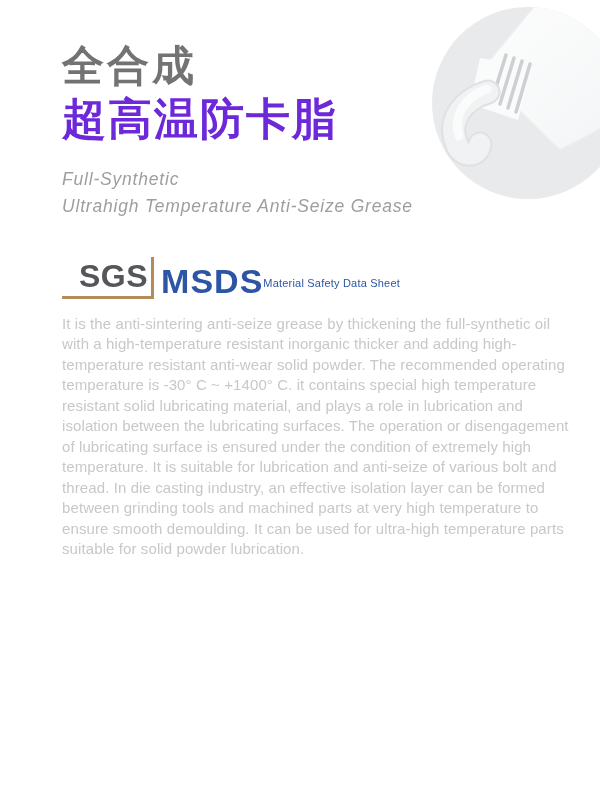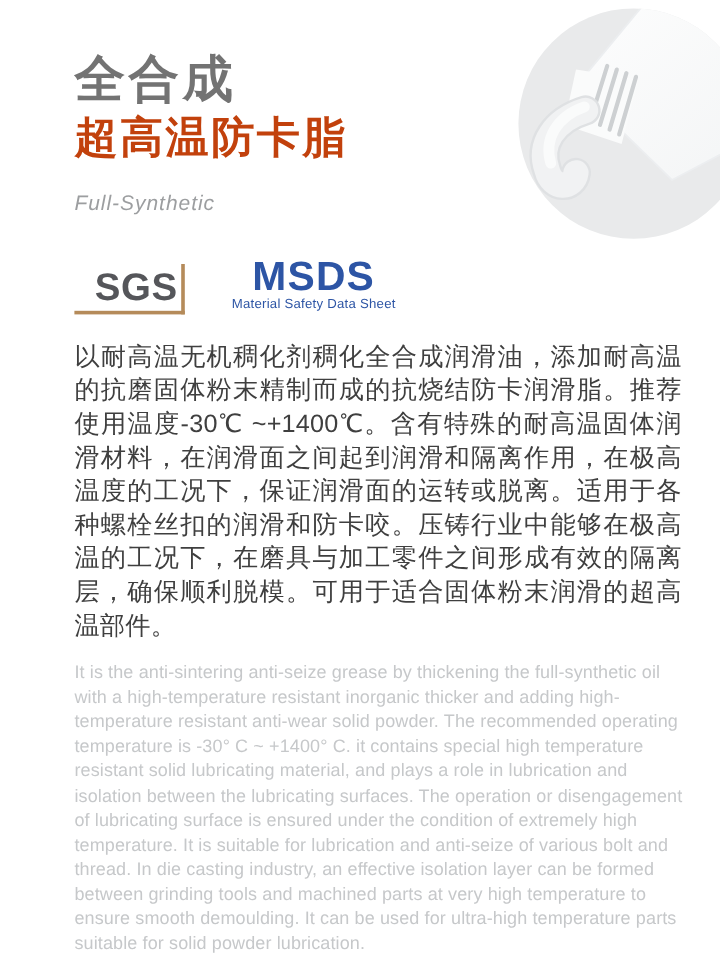--- a/index.html
+++ b/index.html
@@ -5,33 +5,33 @@
   html,body { margin:0; padding:0; background:#ffffff; }
   .page {
     position:relative; width:600px; height:800px; overflow:hidden;
     background:#ffffff; font-family:"Liberation Sans", sans-serif;
   }
   .hero-art { position:absolute; left:410px; top:0; width:230px; height:212px; }
   .content { position:relative; padding:42px 28px 0 62px; }
 
   .title-line1 { display:block; font-size:42px; font-weight:600; color:#737373;
     letter-spacing:3px; line-height:1.12; }
-  .title-line2 { display:block; font-size:36px; font-weight:800; color:#c2410c;
+  .title-line2 { display:block; font-size:44px; font-weight:800; color:#6d28d9;
     letter-spacing:2px; line-height:1.15; margin-top:5px; }
 
   .subtitle { margin-top:21px; font-style:italic; color:#9c9ea0;
     font-size:17.5px; line-height:27px; letter-spacing:0.8px; }
   .subtitle span { display:block; }
 
   .certs { margin-top:29px; display:flex; align-items:flex-end; height:50px; }
   .cert-sgs { position:relative; padding:3px 3px 4px 17px;
     border-bottom:3px solid #b58b5a; border-right:3px solid #b58b5a; }
   .sgs-text { font-size:32px; font-weight:700; color:#55565a; line-height:1;
     letter-spacing:0.5px; }
-  .cert-msds { margin-left:39px; display:flex; flex-direction:column;
+  .cert-msds { margin-left:7px; display:flex; flex-direction:row;
     align-items:center; padding-bottom:2px; }
   .msds-text { font-size:34px; font-weight:800; color:#2d55a5; line-height:0.88;
     letter-spacing:1px; }
   .msds-sub { font-size:11px; color:#2d55a5; margin-top:2px;
     letter-spacing:0.2px; white-space:nowrap; }
   .cert-rohs { margin-left:26px; padding-bottom:5px; }
   .rohs-text { font-family:"Liberation Serif", serif; font-size:37px;
     color:#5d6b62; letter-spacing:2px; line-height:1; }
 
   .desc-zh { margin:22px 0 0; width:506px; font-size:21px; line-height:28px;
@@ -79,30 +79,30 @@
 
   <div class="content">
 
     <h1 style="margin:0">
       <span class="title-line1">全合成</span>
       <span class="title-line2">超高温防卡脂</span>
     </h1>
 
     <div class="subtitle">
       <span>Full-Synthetic</span>
+      <span>Ultrahigh Temperature Anti-Seize Grease</span>
     </div>
 
     <div class="certs">
       <div class="cert-sgs">
         <span class="sgs-text">SGS</span>
       </div>
       <div class="cert-msds">
         <span class="msds-text">MSDS</span>
         <span class="msds-sub">Material Safety Data Sheet</span>
       </div>
     </div>
 
-    <p class="desc-zh">以耐高温无机稠化剂稠化全合成润滑油，添加耐高温的抗磨固体粉末精制而成的抗烧结防卡润滑脂。推荐使用温度-30℃ ~+1400℃。含有特殊的耐高温固体润滑材料，在润滑面之间起到润滑和隔离作用，在极高温度的工况下，保证润滑面的运转或脱离。适用于各种螺栓丝扣的润滑和防卡咬。压铸行业中能够在极高温的工况下，在磨具与加工零件之间形成有效的隔离层，确保顺利脱模。可用于适合固体粉末润滑的超高温部件。</p>
 
     <p class="desc-en">It is the anti-sintering anti-seize grease by thickening the full-synthetic oil with a high-temperature resistant inorganic thicker and adding high-temperature resistant anti-wear solid powder. The recommended operating temperature is -30° C ~ +1400° C. it contains special high temperature resistant solid lubricating material, and plays a role in lubrication and isolation between the lubricating surfaces. The operation or disengagement of lubricating surface is ensured under the condition of extremely high temperature. It is suitable for lubrication and anti-seize of various bolt and thread. In die casting industry, an effective isolation layer can be formed between grinding tools and machined parts at very high temperature to ensure smooth demoulding. It can be used for ultra-high temperature parts suitable for solid powder lubrication.</p>
 
   </div>
 </div>
 
 </body></html>

